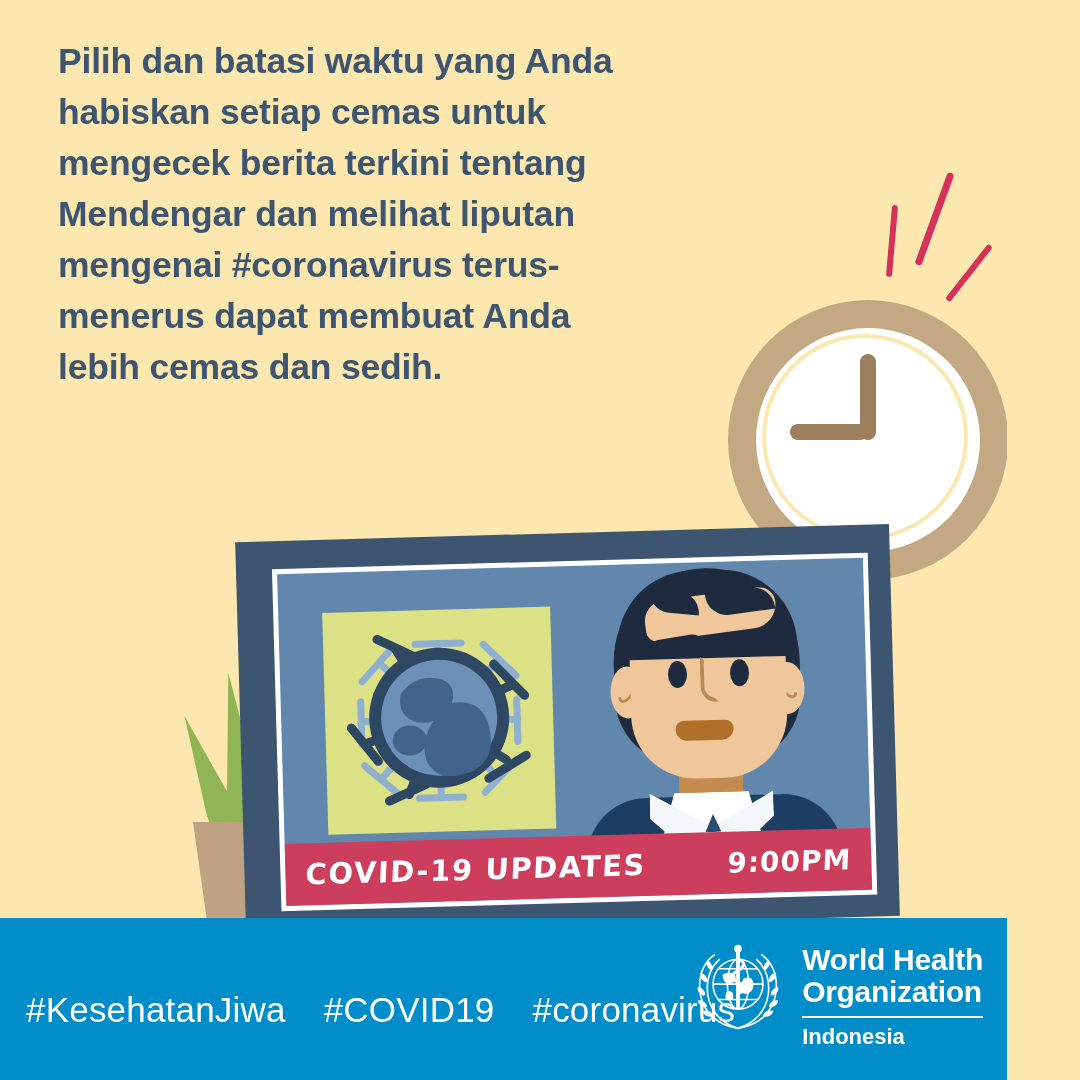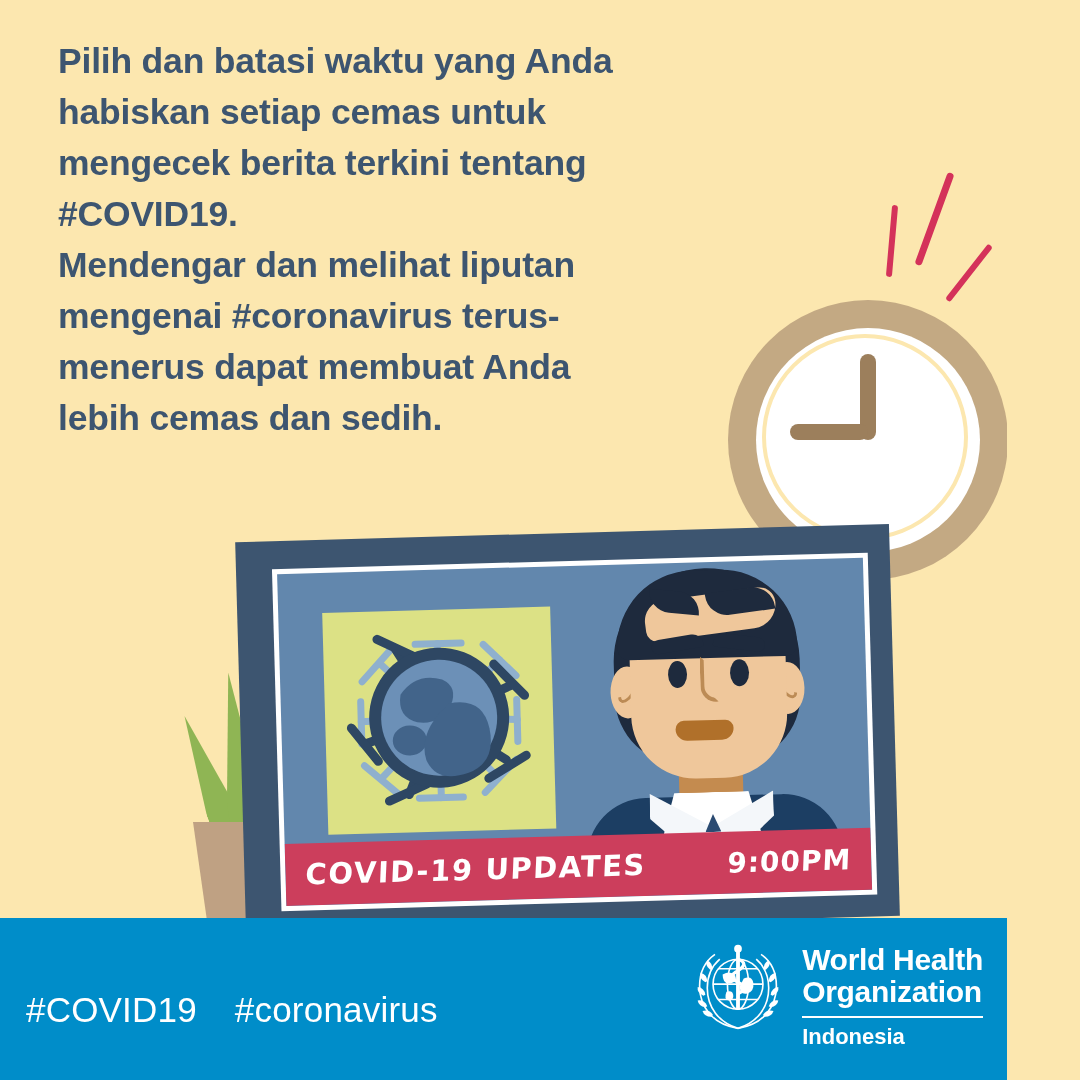--- a/index.html
+++ b/index.html
@@ -304,21 +304,20 @@
 </style>
 </head>
 <body>
 
 <div id="poster">
 
   <div class="headline">
     <p>Pilih dan batasi waktu yang Anda</p>
     <p>habiskan setiap cemas untuk</p>
     <p>mengecek berita terkini tentang</p>
-    <p>#COVID19.</p>
     <p>Mendengar dan melihat liputan</p>
     <p>mengenai #coronavirus terus-</p>
     <p>menerus dapat membuat Anda</p>
     <p>lebih cemas dan sedih.</p>
   </div>
 
   <div class="spark spark1"></div>
   <div class="spark spark2"></div>
   <div class="spark spark3"></div>
 
@@ -416,20 +415,21 @@
           <span class="news-time">9:00PM</span>
         </div>
 
       </div>
     </div>
   </div>
 
   <div class="banner">
 
     <div class="tags">
+      <span>#KesehatanJiwa</span>
       <span>#COVID19</span>
       <span>#coronavirus</span>
     </div>
 
     <div class="who-logo">
       <svg class="who-emblem" viewBox="0 0 100 100">
         <g fill="none" stroke="#FFFFFF" stroke-width="1.7">
 
           <path d="M50 92 C24 88 10 70 10 48 C10 34 16 22 26 15"></path>
           <path d="M50 92 C30 86 18 70 18 50 C18 38 23 27 31 20"></path>

